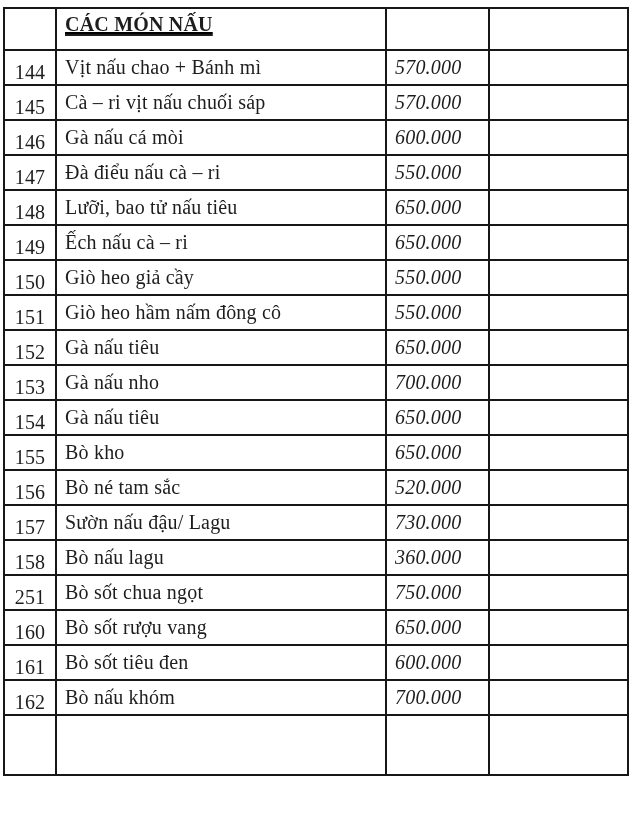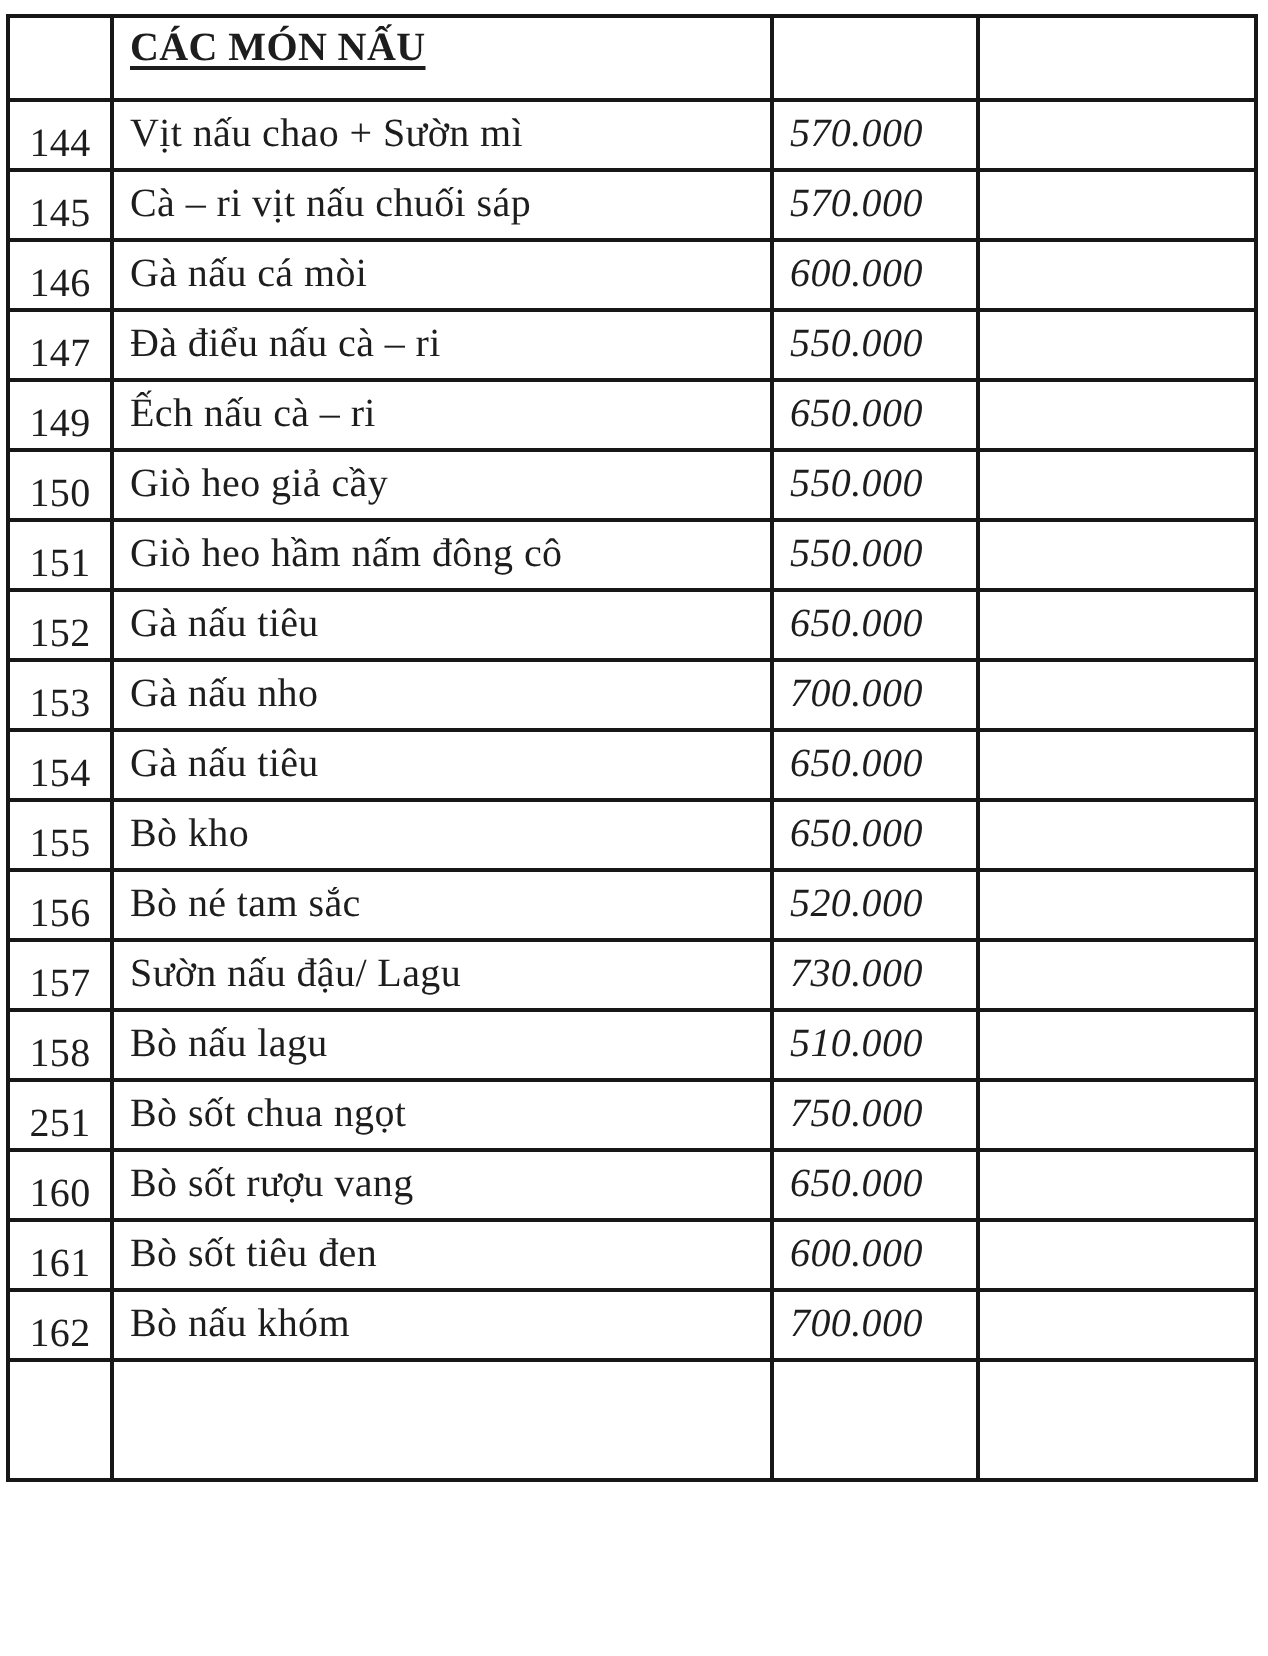--- a/index.html
+++ b/index.html
@@ -33,20 +33,21 @@
     vertical-align: top;
     font-size: 20px;
     letter-spacing: 0.2px;
     color: #1d1d1d;
     line-height: 1.15;
     overflow: hidden;
     white-space: nowrap;
   }
   tr.header-row {
     height: 42px;
+    text-decoration: underline;
   }
   tr.header-row td.name {
     padding: 4px 4px 0 8px;
   }
   .section-title {
     font-weight: bold;
     text-decoration: underline;
     text-decoration-thickness: 2px;
     text-underline-offset: 3px;
   }
@@ -83,21 +84,21 @@
       <tr class="header-row">
         <td class="no"></td>
         <td class="name">
           <span class="section-title">CÁC MÓN NẤU</span>
         </td>
         <td class="price"></td>
         <td class="notes"></td>
       </tr>
       <tr class="data-row">
           <td class="no">144</td>
-          <td class="name">Vịt nấu chao + Sườn mì</td>
+          <td class="name">Vịt nấu chao + Bánh mì</td>
           <td class="price">570.000</td>
           <td class="notes"></td>
         </tr>
         <tr class="data-row">
           <td class="no">145</td>
           <td class="name">Cà – ri vịt nấu chuối sáp</td>
           <td class="price">570.000</td>
           <td class="notes"></td>
         </tr>
         <tr class="data-row">
@@ -106,20 +107,26 @@
           <td class="price">600.000</td>
           <td class="notes"></td>
         </tr>
         <tr class="data-row">
           <td class="no">147</td>
           <td class="name">Đà điểu nấu cà – ri</td>
           <td class="price">550.000</td>
           <td class="notes"></td>
         </tr>
         <tr class="data-row">
+          <td class="no">148</td>
+          <td class="name">Lưỡi, bao tử nấu tiêu</td>
+          <td class="price">650.000</td>
+          <td class="notes"></td>
+        </tr>
+        <tr class="data-row">
           <td class="no">149</td>
           <td class="name">Ếch nấu cà – ri</td>
           <td class="price">650.000</td>
           <td class="notes"></td>
         </tr>
         <tr class="data-row">
           <td class="no">150</td>
           <td class="name">Giò heo giả cầy</td>
           <td class="price">550.000</td>
           <td class="notes"></td>
@@ -162,21 +169,21 @@
         </tr>
         <tr class="data-row">
           <td class="no">157</td>
           <td class="name">Sườn nấu đậu/ Lagu</td>
           <td class="price">730.000</td>
           <td class="notes"></td>
         </tr>
         <tr class="data-row">
           <td class="no">158</td>
           <td class="name">Bò nấu lagu</td>
-          <td class="price">510.000</td>
+          <td class="price">360.000</td>
           <td class="notes"></td>
         </tr>
         <tr class="data-row">
           <td class="no">251</td>
           <td class="name">Bò sốt chua ngọt</td>
           <td class="price">750.000</td>
           <td class="notes"></td>
         </tr>
         <tr class="data-row">
           <td class="no">160</td>

